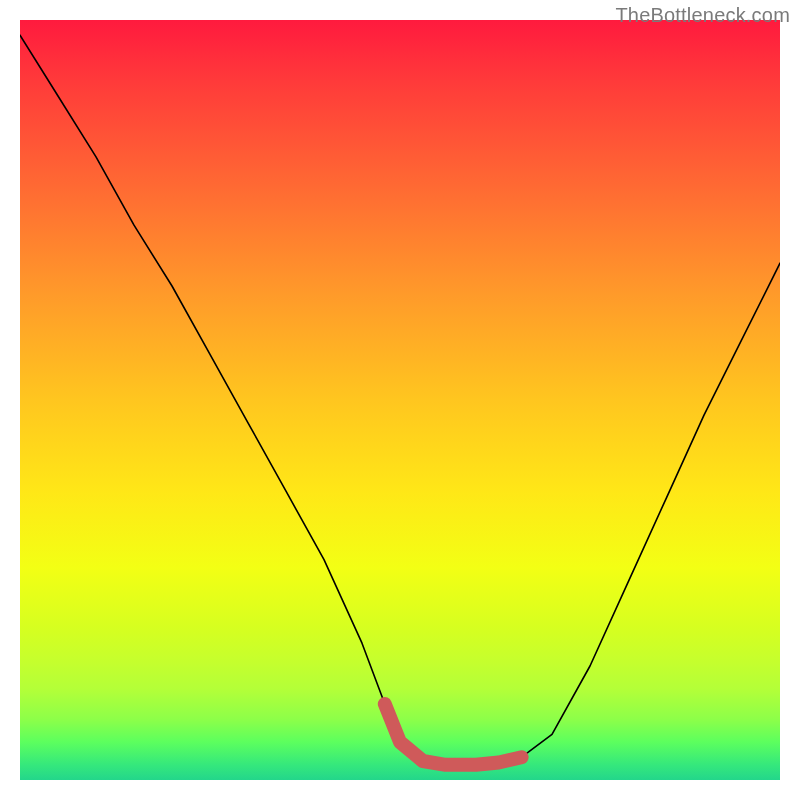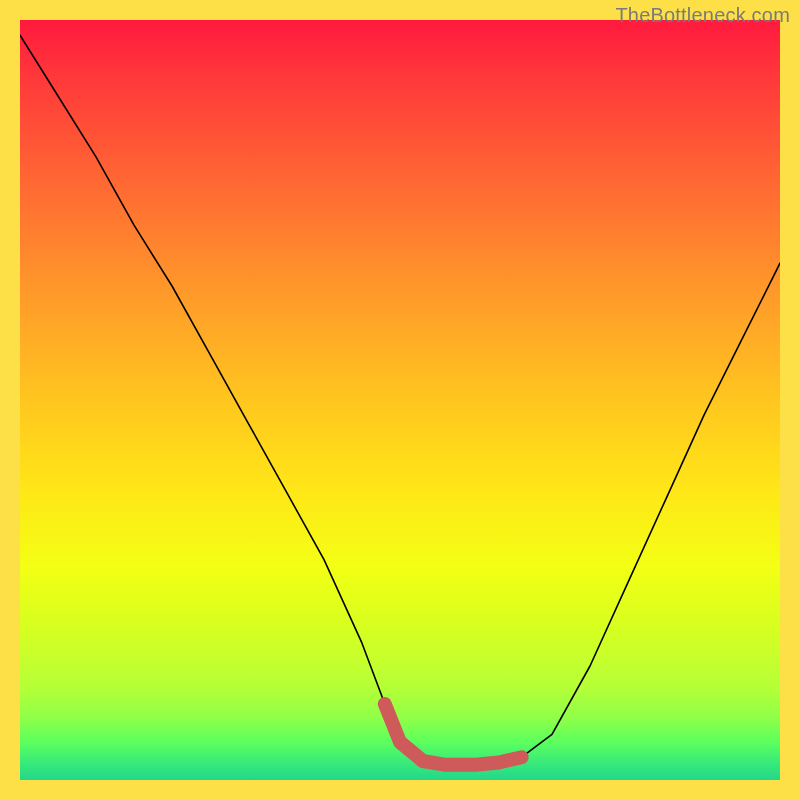--- a/index.html
+++ b/index.html
@@ -7,21 +7,21 @@
     padding: 0;
     width: 800px;
     height: 800px;
     background: #000;
     font-family: Arial, Helvetica, sans-serif;
   }
   .frame {
     position: relative;
     width: 800px;
     height: 800px;
-    background: #fde047;
+    background: #ffffff;
   }
   .plot {
     position: absolute;
     left: 20px;
     top: 20px;
     width: 760px;
     height: 760px;
     
     background: linear-gradient(to bottom,
       #ff1a3e 0%,

